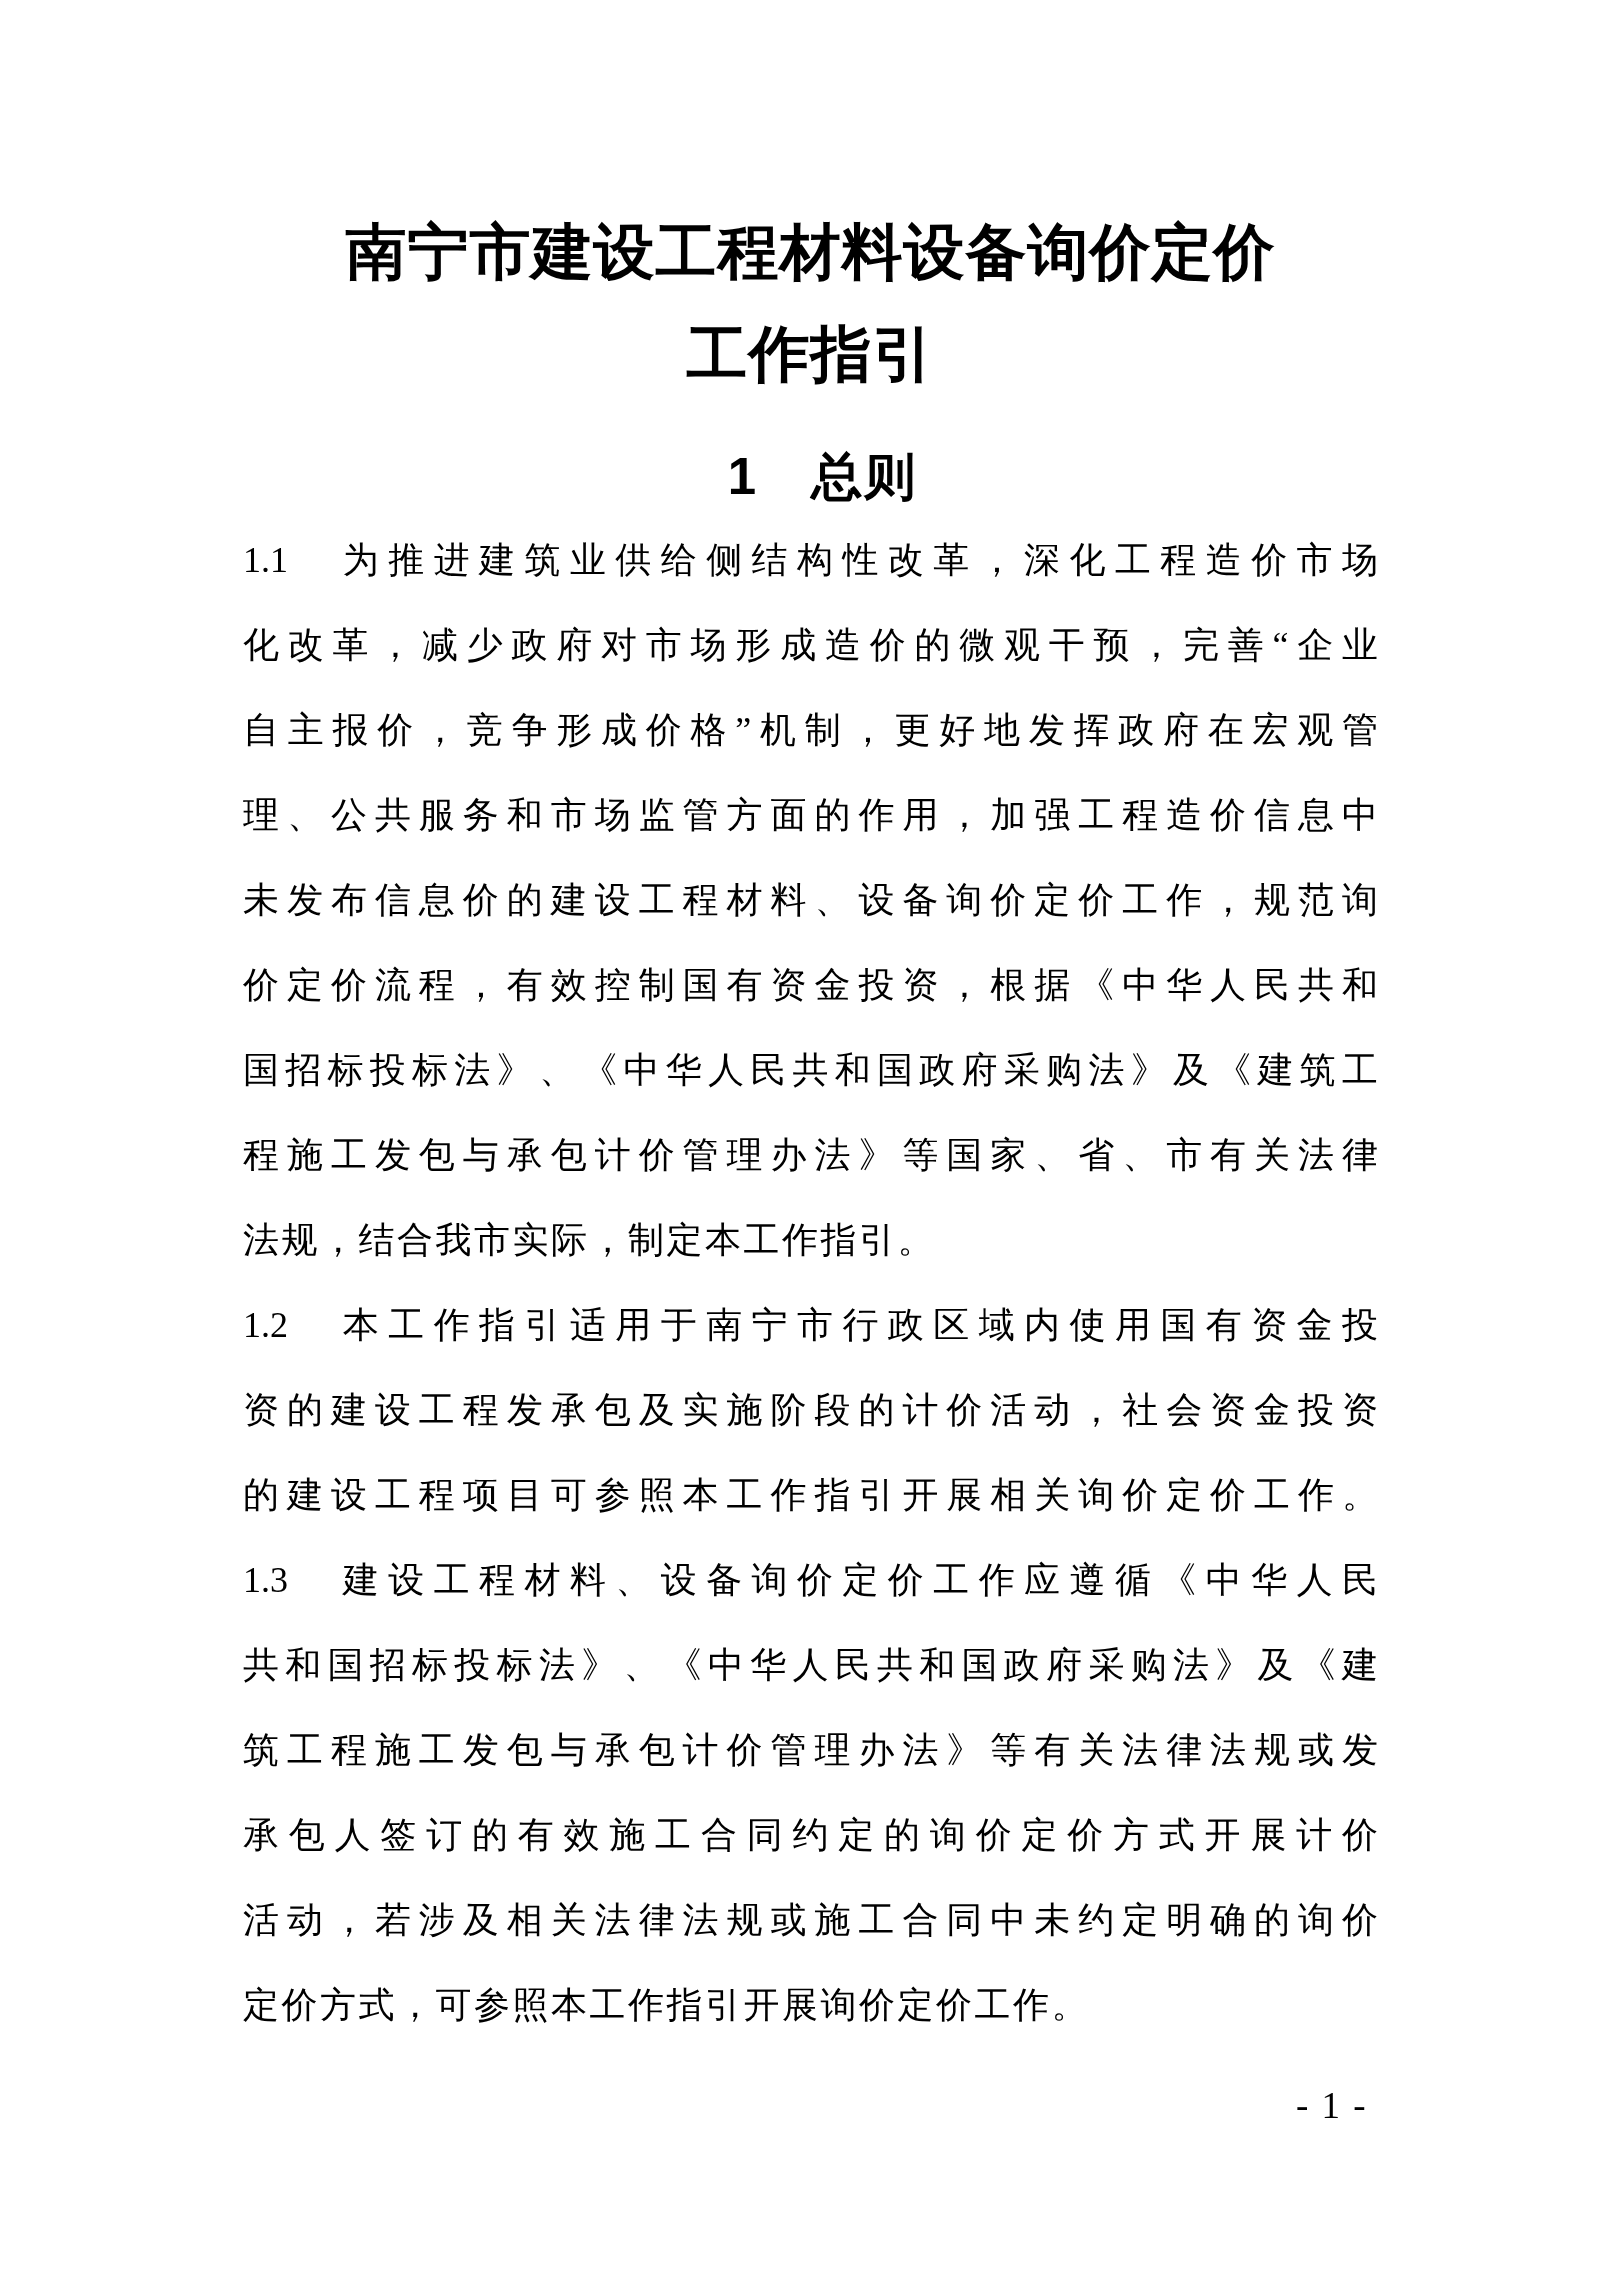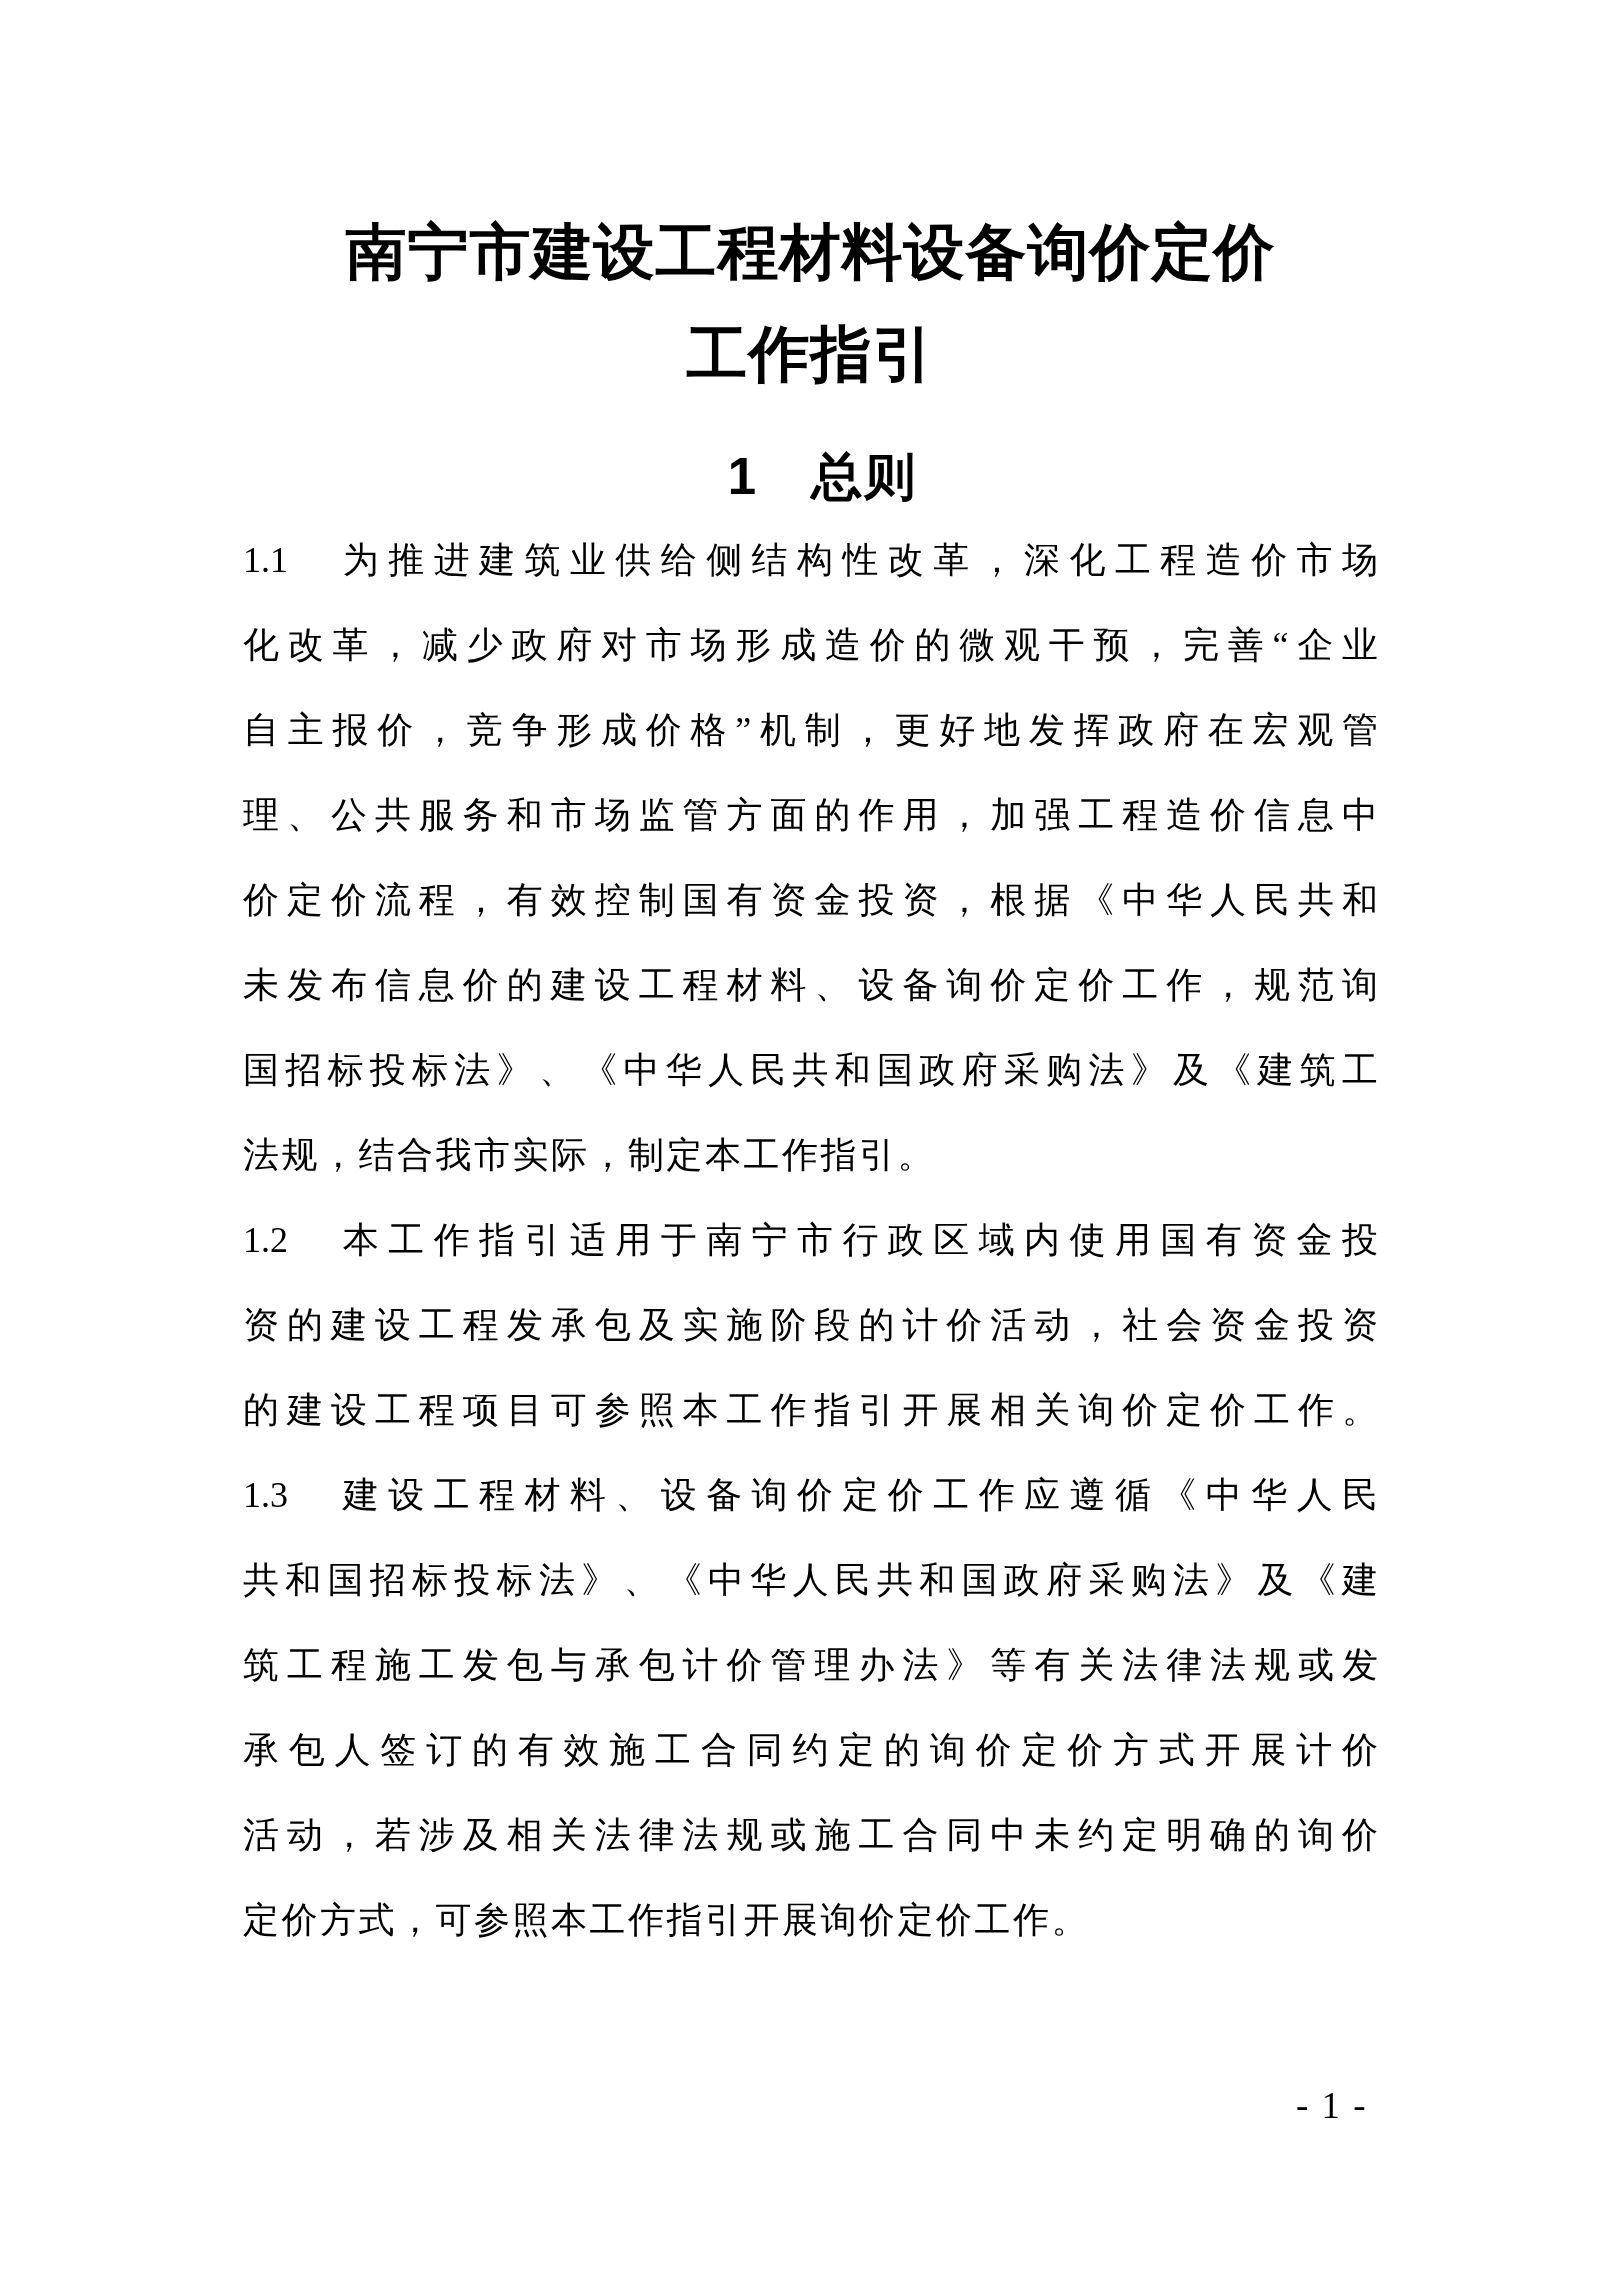--- a/index.html
+++ b/index.html
@@ -71,23 +71,24 @@
   </h1>
 
   <h2 class="section-heading">1　总则</h2>
 
   <div class="body-text">
 
     <div class="line fill">1.1　为推进建筑业供给侧结构性改革，深化工程造价市场</div>
     <div class="line fill">化改革，减少政府对市场形成造价的微观干预，完善“企业</div>
     <div class="line fill">自主报价，竞争形成价格”机制，更好地发挥政府在宏观管</div>
     <div class="line fill">理、公共服务和市场监管方面的作用，加强工程造价信息中</div>
+    <div class="line fill">未发布信息价的建设工程材料、设备询价定价工作，规范询</div>
     <div class="line fill">价定价流程，有效控制国有资金投资，根据《中华人民共和</div>
-    <div class="line fill">未发布信息价的建设工程材料、设备询价定价工作，规范询</div>
     <div class="line fill">国招标投标法》、《中华人民共和国政府采购法》及《建筑工</div>
+    <div class="line fill">程施工发包与承包计价管理办法》等国家、省、市有关法律</div>
     <div class="line">法规，结合我市实际，制定本工作指引。</div>
 
     <div class="line fill">1.2　本工作指引适用于南宁市行政区域内使用国有资金投</div>
     <div class="line fill">资的建设工程发承包及实施阶段的计价活动，社会资金投资</div>
     <div class="line fill">的建设工程项目可参照本工作指引开展相关询价定价工作。</div>
 
     <div class="line fill">1.3　建设工程材料、设备询价定价工作应遵循《中华人民</div>
     <div class="line fill">共和国招标投标法》、《中华人民共和国政府采购法》及《建</div>
     <div class="line fill">筑工程施工发包与承包计价管理办法》等有关法律法规或发</div>
     <div class="line fill">承包人签订的有效施工合同约定的询价定价方式开展计价</div>

